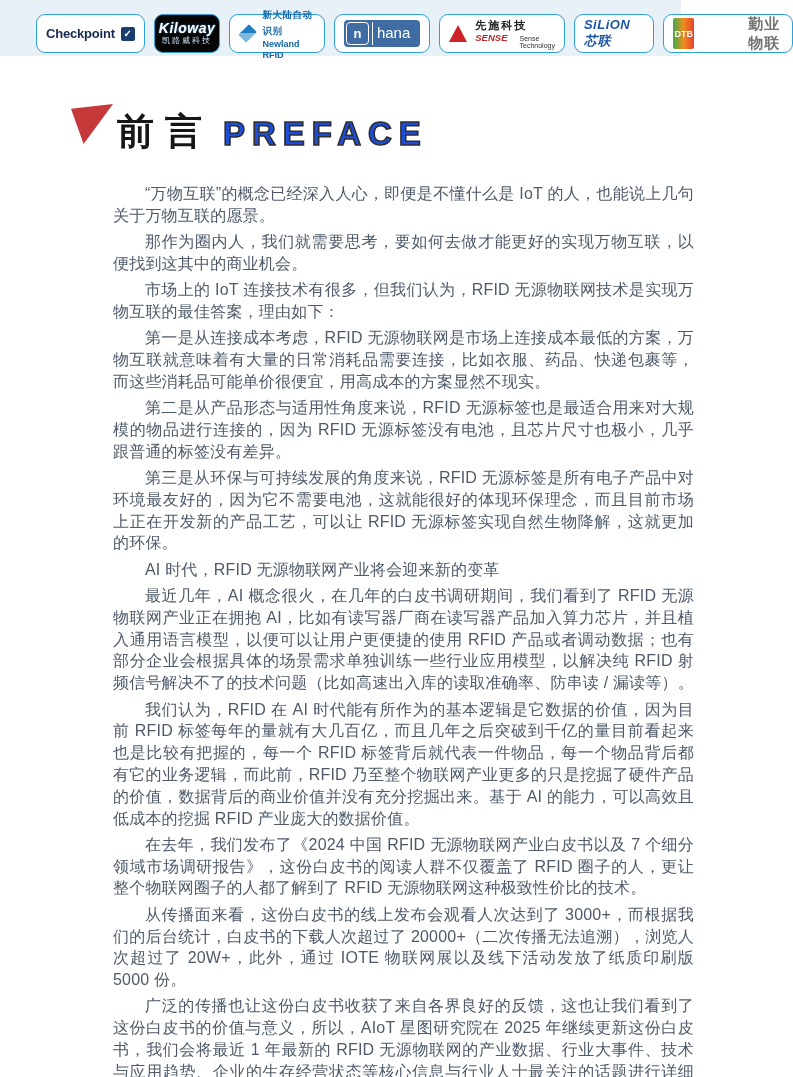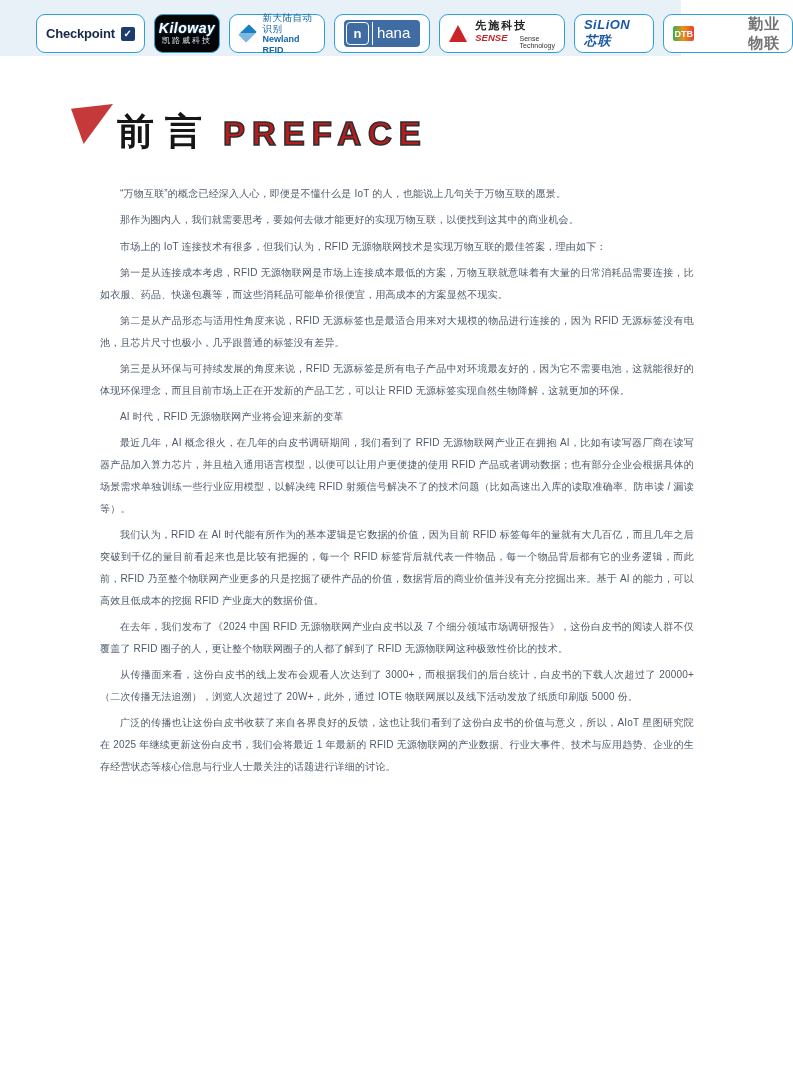--- a/index.html
+++ b/index.html
@@ -22,21 +22,21 @@
   
   .chip.kiloway { background:#050505; flex-direction:column; justify-content:center; gap:0; padding:0 4px; }
   .kw-title { color:#ffffff; font-size:14px; font-weight:bold; font-style:italic; letter-spacing:0.5px;
               text-shadow:0 0 2px #3f8fd4; line-height:15px; }
   .kw-sub { color:#cfe0f2; font-size:8px; letter-spacing:2px; line-height:10px; }
 
   
   .nl-diamond { width:15px; height:15px; background:linear-gradient(135deg,#1d7ec2 50%, #7db8dd 50%);
                 transform:rotate(45deg); margin:0 3px; border-radius:1px; }
   .nl-lines { display:flex; flex-direction:column; }
-  .nl-t { font-size:9.5px; font-weight:normal; color:#1467a8; line-height:11px; letter-spacing:0.5px; }
+  .nl-t { font-size:9.5px; font-weight:bold; color:#1467a8; line-height:16px; letter-spacing:0.5px; }
   .nl-s { font-size:9px; font-weight:bold; color:#1467a8; line-height:11px; }
 
   
   .hana-inner { display:flex; align-items:center; background:#3f6da3; border-radius:4px; padding:2px; gap:3px; }
   .hana-iconbox { width:23px; height:23px; border:1.5px solid #ffffff; border-radius:4px;
                   display:flex; align-items:center; justify-content:center;
                   color:#ffffff; font-size:13px; font-weight:bold; }
   .hana-txt { color:#ffffff; font-size:15px; padding:0 8px 2px 4px; border-left:1.5px solid #ffffff;
               height:23px; display:flex; align-items:center; }
 
@@ -46,38 +46,38 @@
   .sense-col { display:flex; flex-direction:column; }
   .sense-t { font-size:11px; font-weight:bold; color:#222; letter-spacing:2px; line-height:13px; }
   .sense-row { display:flex; align-items:baseline; gap:12px; }
   .sense-brand { font-size:9.5px; font-weight:bold; font-style:italic; color:#c0272d; }
   .sense-s { font-size:7px; color:#333; }
 
   
   .silion-txt { font-size:13px; font-weight:bold; font-style:italic; color:#1b57a6; letter-spacing:0.5px; }
 
   
-  .dtb-badge { min-width:21px; height:15px; border-radius:2px; padding:0 2px;
+  .dtb-badge { min-width:21px; height:31px; border-radius:2px; padding:0 2px;
                background:linear-gradient(90deg,#3daf49,#f08c1e,#e8412c);
                color:#ffffff; font-size:9px; font-weight:bold;
                display:flex; align-items:center; justify-content:center; }
   .dtb-txt { font-size:15px; font-weight:bold; color:#737373; letter-spacing:1px;margin-left:48px; }
 
   
   .title-row { margin:46px 0 0 71px; display:flex; align-items:flex-end; }
   .title-tri { width:42px; height:40px; background:#c5393b;
                clip-path:polygon(0 12%, 100% 0, 30% 100%); margin:2px 4px 12px 0; align-self:flex-start; }
   .title-zh { font-size:37px; font-weight:bold; color:#161616; letter-spacing:11px; line-height:1.3; }
-  .title-en { font-size:33px; font-weight:800; letter-spacing:7px; color:#b91c1c;
+  .title-en { font-size:33px; font-weight:800; letter-spacing:7px; color:#1d4ed8;
               -webkit-text-stroke:1.6px #2e2e2e; margin-left:10px; padding-bottom:3px; }
 
   
   .content { margin:27px 99px 0 100px; }
-  .content p { font-size:10px; line-height:21.8px; color:#4e5a6a; text-align:justify;
-               text-indent:2em; margin-bottom:4.5px; letter-spacing:0.2px; }
+  .content p { font-size:16px; line-height:21.8px; color:#4e5a6a; text-align:justify;
+               text-indent:2em; margin-bottom:4.5px; letter-spacing:0.2px;margin-left:13px; }
 </style>
 </head>
 <body>
 
 <div class="top-area">
   <div class="strip-bg"></div>
   <div class="chips">
 
     <div class="chip">
       <span class="cp-text">Checkpoint</span>

